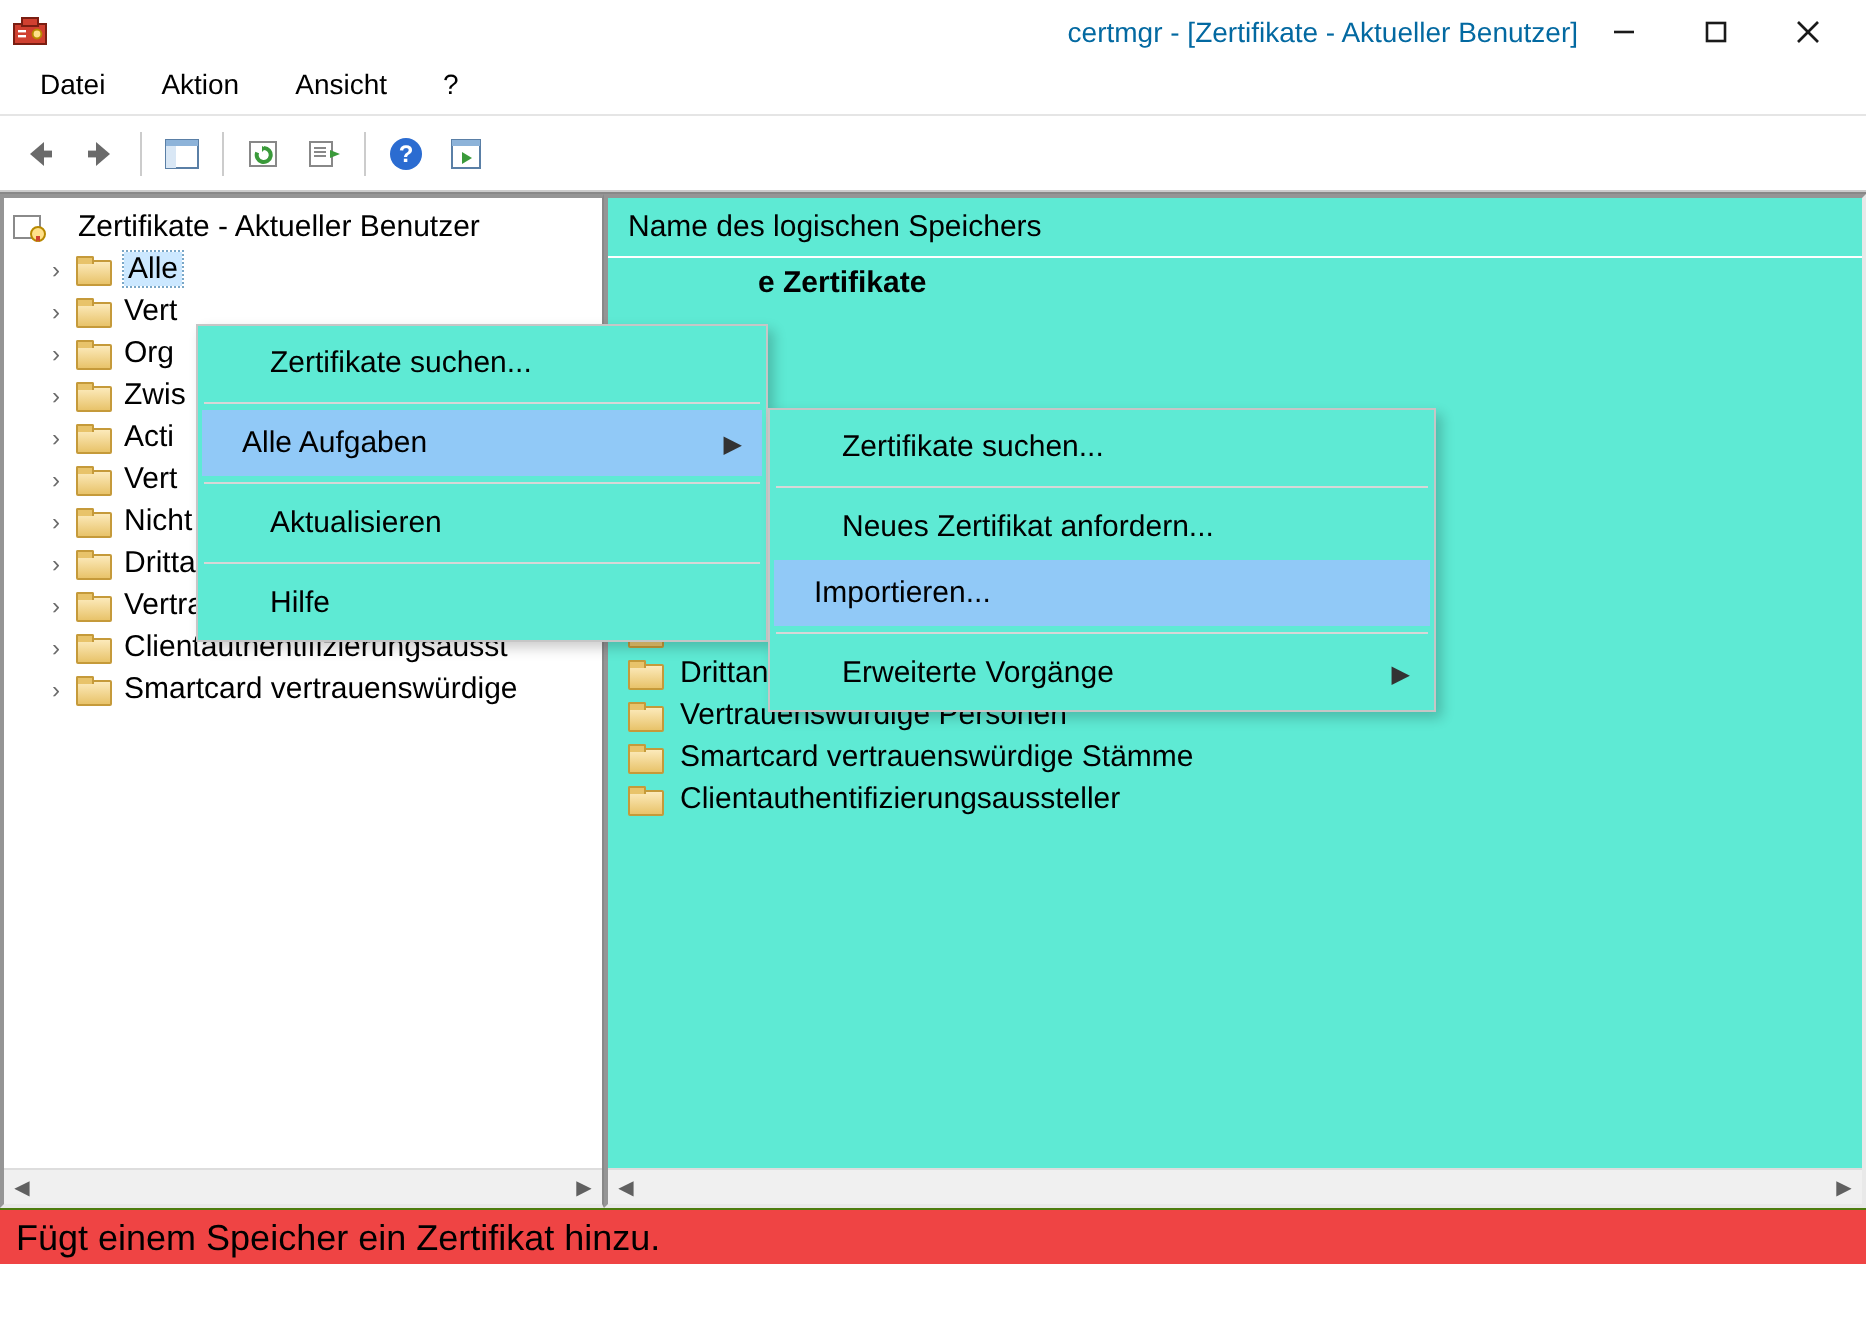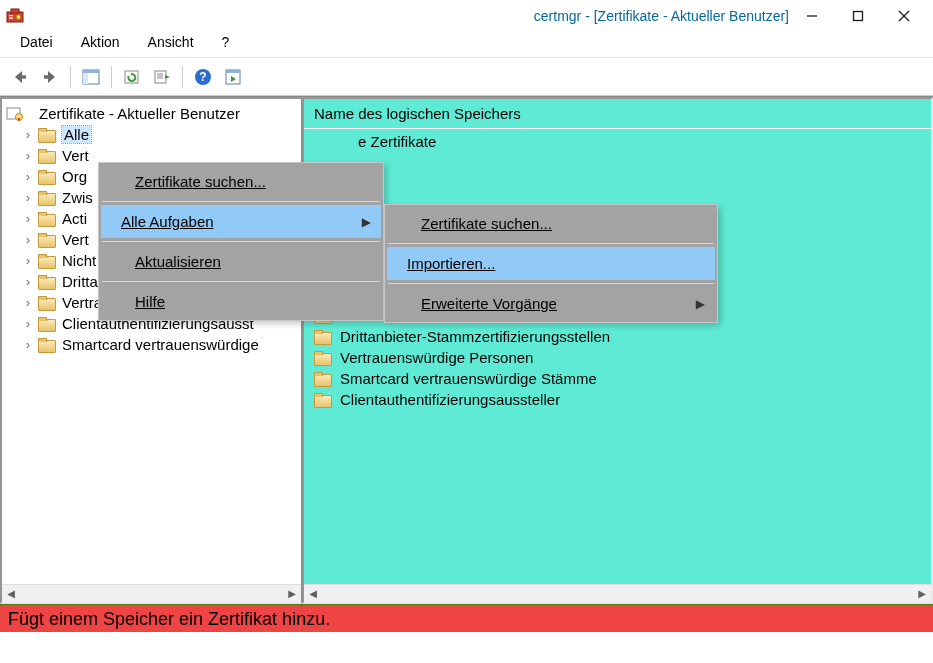--- a/index.html
+++ b/index.html
@@ -40,21 +40,21 @@
 .list-body { flex: 1; padding: 2px 0; overflow: hidden; }
 .list-item { padding: 2px 10px; display: flex; align-items: center; gap: 4px; font-size: 15px; white-space: nowrap; }
 
 .hscroller { height: 18px; background: #f0f0f0; border-top: 1px solid #ddd; display: flex; align-items: center; }
 .hscroller .arrow { width: 18px; height: 16px; display: flex; align-items: center; justify-content: center; color: #606060; font-size: 10px; }
 .hscroller .track { flex: 1; height: 16px; background: #f0f0f0; position: relative; }
 
 .statusbar { height: 28px; padding: 4px 8px; font-size: 18px; border-top: 1px solid #4d7c0f; background: #ef4444; }
 
 
-.ctxmenu { position: absolute; background: #a3a3a3; border: 1px solid #c6c6c6; box-shadow: 3px 3px 6px rgba(0,0,0,.2); padding: 2px; z-index: 100; text-decoration: underline; }
+.ctxmenu { position: absolute; background: #5eead4; border: 1px solid #c6c6c6; box-shadow: 3px 3px 6px rgba(0,0,0,.2); padding: 2px; z-index: 100; }
 .ctxitem { padding: 8px 26px 8px 34px; font-size: 15px; white-space: nowrap; cursor: default; position: relative; }
 .ctxitem.hl { background: #91c9f7; padding-left: 20px; }
 .ctxitem .arrow-r { position: absolute; right: 10px; top: 50%; transform: translateY(-50%); font-size: 12px; color: #333; }
 .ctxsep { height: 1px; background: #d7d7d7; margin: 3px 1px; }
 
 
 svg { display: block; }
 </style>
 </head>
 <body>
@@ -224,21 +224,21 @@
     <div class="hscroller">
       <div class="arrow">◀</div>
       <div class="track"></div>
       <div class="arrow">▶</div>
     </div>
   </div>
 
   <div class="listpane">
     <div class="list-header">Name des logischen Speichers</div>
     <div class="list-body">
-      <div class="list-item" style="padding-left:54px;">
+      <div class="list-item" style="padding-left:75px;font-weight:bold;">
           <span>e Zertifikate</span>
         </div>
       <div class="list-item" style="padding-left:54px; visibility:hidden;">
           <span>würdige Stammzertifizierungsstellen</span>
         </div>
 
       <div style="height: 132px;"></div>
       <div class="list-item">
           <span class="folder-icon"></span>
           <span>Nicht</span>
@@ -278,16 +278,17 @@
   <div class="ctxitem hl"><span>Alle Aufgaben</span><span class="arrow-r">▶</span></div>
   <div class="ctxsep"></div>
   <div class="ctxitem"><span>Aktualisieren</span></div>
   <div class="ctxsep"></div>
   <div class="ctxitem"><span>Hilfe</span></div>
 </div>
 
 <div class="ctxmenu" style="left:384px; top:204px; width:334px;">
   <div class="ctxitem"><span>Zertifikate suchen...</span></div>
   <div class="ctxsep"></div>
+  <div class="ctxitem"><span>Neues Zertifikat anfordern...</span></div>
   <div class="ctxitem hl"><span>Importieren...</span></div>
   <div class="ctxsep"></div>
   <div class="ctxitem"><span>Erweiterte Vorgänge</span><span class="arrow-r">▶</span></div>
 </div>
 
 </body></html>

